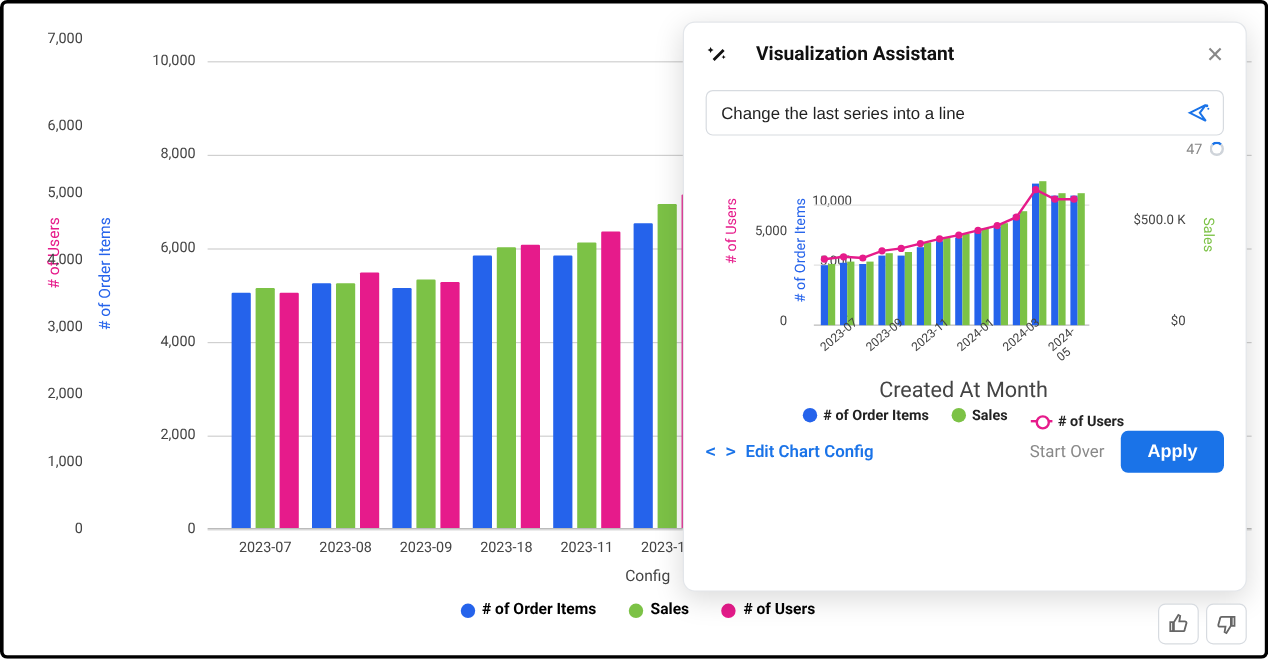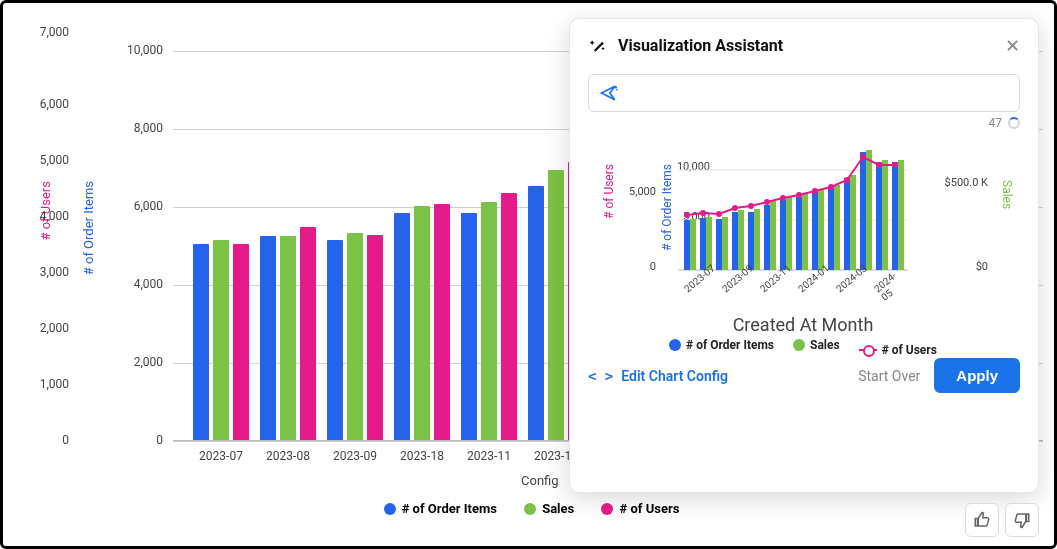--- a/index.html
+++ b/index.html
@@ -28,21 +28,21 @@
   .x-ticks { position:absolute; left:170px; top:428px; width:870px; height:20px; }
   .x-ticks div { position:absolute; font-size:12px; color:#444; transform:translateX(-50%); }
   .x-label-main { position:absolute; left:518px; top:452px; font-size:13px; color:#444; }
 
   .legend-main { position:absolute; left:0; width:1057px; top:480px; text-align:center; font-size:13px; }
   .legend-main span { margin:0 12px; display:inline-flex; align-items:center; gap:6px; }
   .dot { width:12px; height:12px; border-radius:50%; display:inline-block; }
 
   
   .panel { position:absolute; right:15px; top:15px; width:470px; height:475px; background:#fff; border:1px solid #e3e6ea; border-radius:10px; box-shadow:0 6px 24px rgba(0,0,0,0.15); padding:16px 18px; }
-  .panel-head { display:flex; align-items:center; gap:10px; }
+  .panel-head { display:flex; align-items:flex-start; gap:22px; }
   .wand-icon { width:20px; height:20px; }
   .panel-title { font-weight:700; font-size:16px; color:#111; flex:1; }
   .close-x { color:#888; font-size:18px; cursor:pointer; }
   .prompt-row { margin-top:18px; display:flex; align-items:center; gap:8px; border:1px solid #d7dbe0; border-radius:6px; padding:8px 10px; }
   .prompt-input { border:none; outline:none; font-size:14px; flex:1; color:#222; background:transparent; }
   .send-icon { width:20px; height:20px; color:#1a73e8; cursor:pointer; }
   .counter-row { text-align:right; font-size:12px; color:#888; margin-top:4px; display:flex; justify-content:flex-end; align-items:center; gap:6px; }
   .spinner { width:12px; height:12px; border:2px solid #cfd4da; border-top-color:#1a73e8; border-radius:50%; }
 
   .mini-chart-wrap { margin-top:10px; position:relative; height:210px; }
@@ -169,20 +169,21 @@
   <div class="panel">
     <div class="panel-head">
       <svg class="wand-icon" viewBox="0 0 24 24">
           <path fill="#111" d="M7 17l10-10 2 2L9 19zM5 5l1 2 2 1-2 1-1 2-1-2-2-1 2-1zM18 13l.7 1.4 1.4.7-1.4.7L18 17l-.7-1.2-1.4-.7 1.4-.7z"></path>
         </svg>
       <div class="panel-title">Visualization Assistant</div>
       <div class="close-x">✕</div>
     </div>
 
     <div class="prompt-row">
+      <input class="prompt-input" type="text" value="Change the last series into a line" style="">
       <svg class="send-icon" viewBox="0 0 24 24">
         <path fill="none" stroke="#1a73e8" stroke-width="2" d="M3 12l16-8-6 8 6 8z"></path>
         <circle cx="20" cy="5" r="1.5" fill="#1a73e8"></circle>
           <circle cx="21.5" cy="8" r="1" fill="#1a73e8"></circle>
       </svg>
     </div>
     <div class="counter-row">
       <span>47</span>
       <span class="spinner"></span>
     </div>

